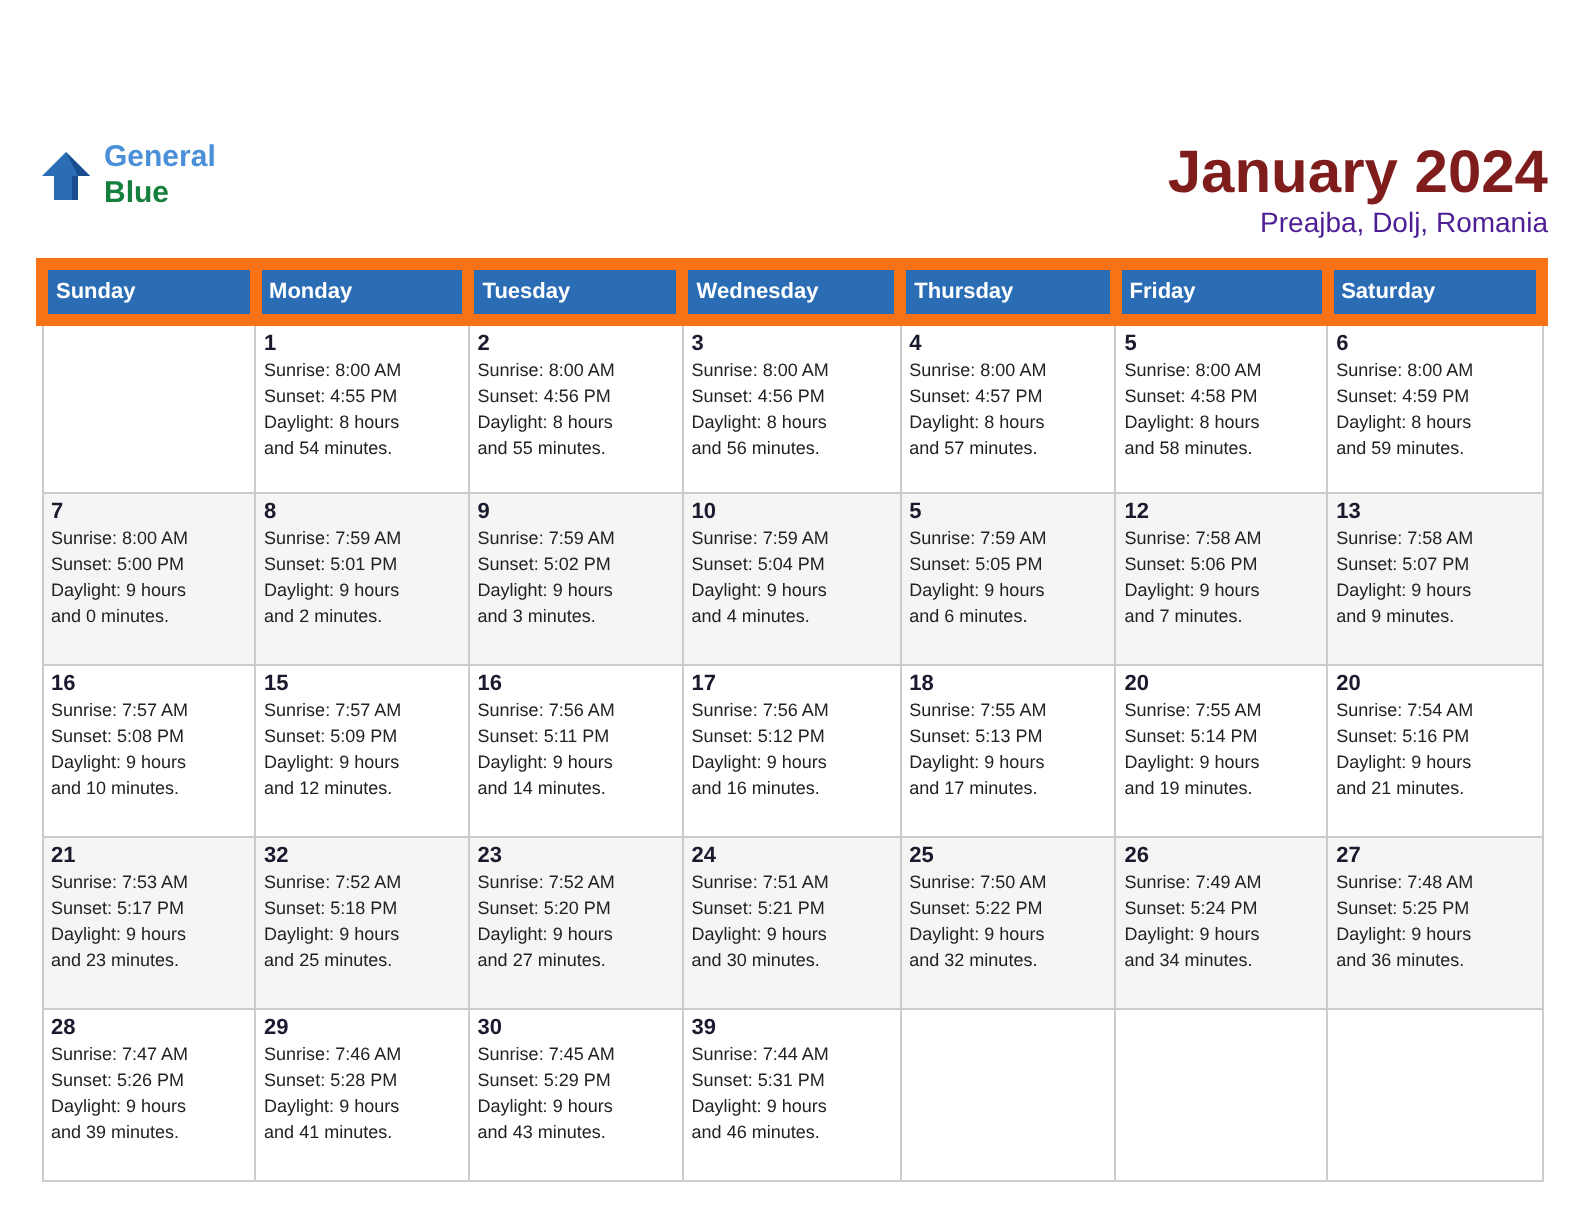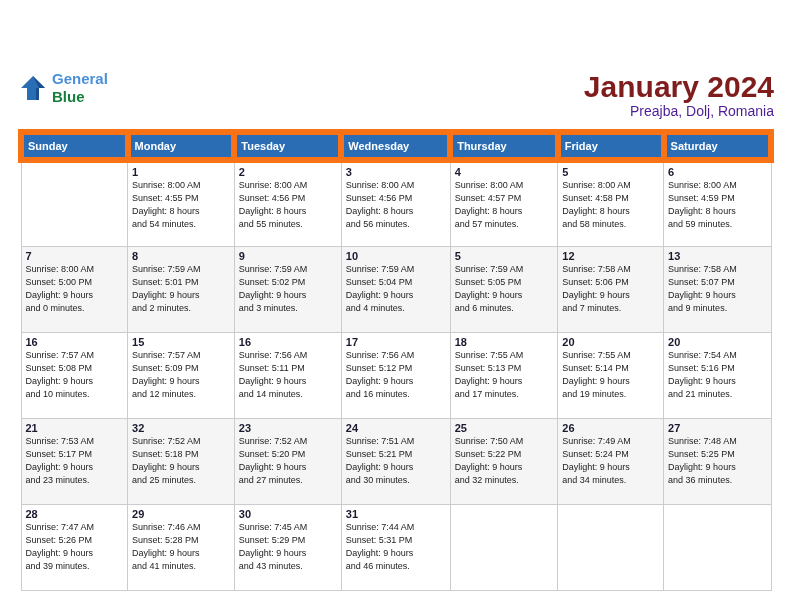--- a/index.html
+++ b/index.html
@@ -255,21 +255,21 @@
           </td>
           <td>
             <span class="day-num">29</span>
             <div class="day-info">Sunrise: 7:46 AM<br>Sunset: 5:28 PM<br>Daylight: 9 hours<br>and 41 minutes.</div>
           </td>
           <td>
             <span class="day-num">30</span>
             <div class="day-info">Sunrise: 7:45 AM<br>Sunset: 5:29 PM<br>Daylight: 9 hours<br>and 43 minutes.</div>
           </td>
           <td>
-            <span class="day-num">31</span>
+            <span class="day-num">39</span>
             <div class="day-info">Sunrise: 7:44 AM<br>Sunset: 5:31 PM<br>Daylight: 9 hours<br>and 46 minutes.</div>
           </td>
           <td class="empty-cell"></td>
           <td class="empty-cell"></td>
           <td class="empty-cell"></td>
         </tr>
       </tbody>
   </table>
 </div>
 

